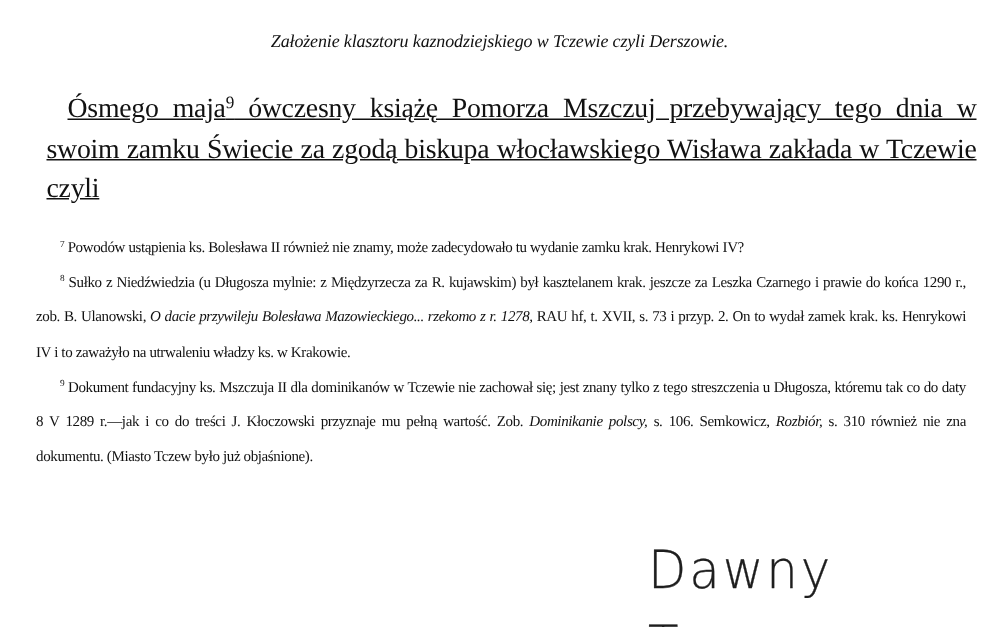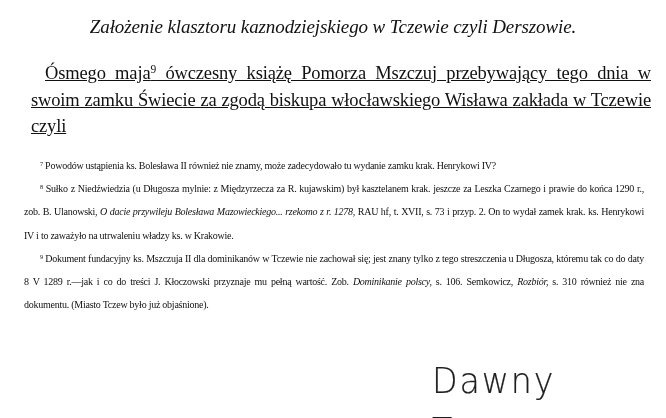--- a/index.html
+++ b/index.html
@@ -15,21 +15,21 @@
       font-family: "Liberation Serif", "DejaVu Serif", serif;
       color: #111111;
     }
     .title {
       position: absolute;
       top: 16px;
       left: 0;
       width: 666px;
       text-align: center;
       font-style: italic;
-      font-size: 19px;
+      font-size: 12px;
       line-height: 22px;
       letter-spacing: -0.1px;
     }
     .main-para {
       position: absolute;
       top: 60px;
       left: 31px;
       width: 620px;
       font-size: 18.5px;
       line-height: 26.5px;

